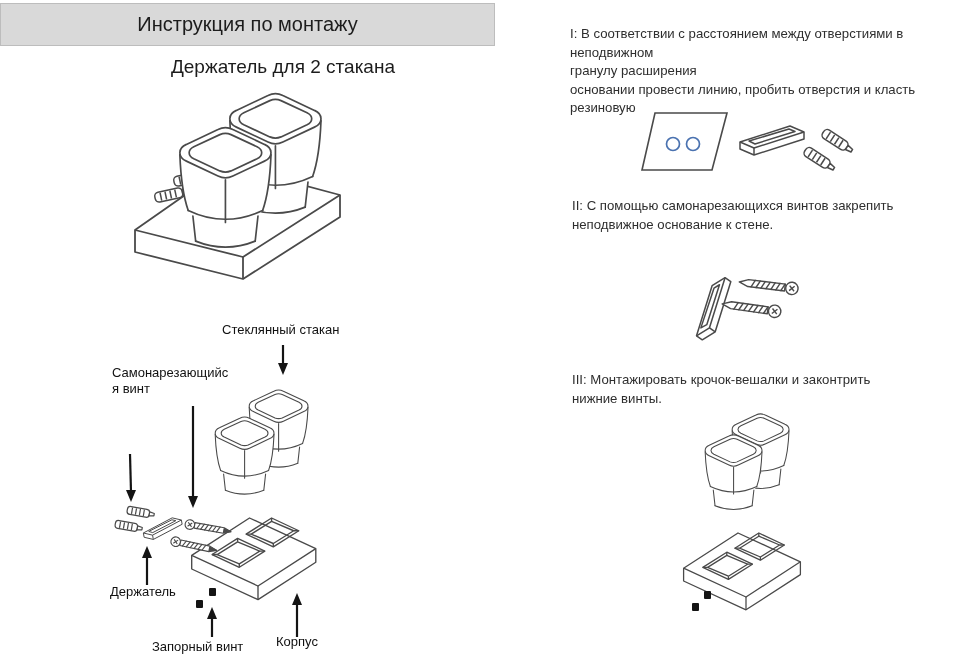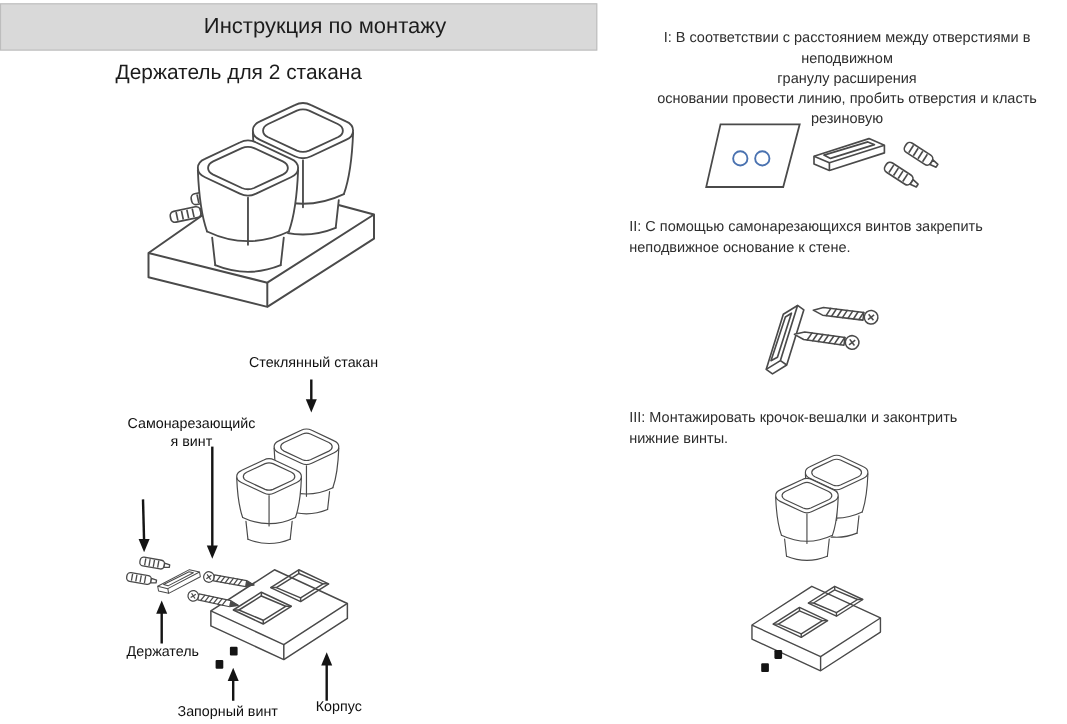--- a/index.html
+++ b/index.html
@@ -4,25 +4,25 @@
 <style>
   :root{
     --header-bg:#d9d9d9; --header-border:#bdbdbd; --line-art:#4a4a4a;
     --hole-accent:#4a72b0; --text:#222222; --arrow:#141414;
   }
   html,body{margin:0;padding:0;background:#ffffff;}
   .page{position:relative;width:970px;height:658px;background:#ffffff;overflow:hidden;
         font-family:"Liberation Sans",sans-serif;color:var(--text);}
   .abs{position:absolute;}
   .header-bar{left:0;top:3px;width:493px;height:41px;background:var(--header-bg);
-              border:1px solid var(--header-border);display:flex;align-items:center;justify-content:center;padding-left:48px;}
+              border:1px solid var(--header-border);display:flex;align-items:center;justify-content:center;}
   .title{font-size:20px;color:#1c1c1c;}
-  .subtitle{left:105px;top:56px;width:290px;text-align:left;font-size:19px;color:#1c1c1c;}
+  .subtitle{left:105px;top:56px;width:290px;text-align:right;font-size:19px;color:#1c1c1c;}
   .step-text{width:400px;font-size:13.2px;line-height:18.6px;color:#2e2e2e;}
-  .center{text-align:center;}
+  .center{text-align:left;}
   .part-label{font-size:13px;line-height:16px;color:#111;}
   svg{display:block;overflow:visible;}
   .defs-holder{position:absolute;width:0;height:0;}
 </style>
 </head>
 <body>
 
 <div class="page">
 
   <svg class="defs-holder" aria-hidden="true">
@@ -131,21 +131,21 @@
       <line x1="147" y1="270" x2="147" y2="241"></line>
       <polygon points="147,231 142,243 152,243" stroke="none"></polygon>
       <line x1="212" y1="322" x2="212" y2="302"></line>
       <polygon points="212,292 207,304 217,304" stroke="none"></polygon>
       <line x1="297" y1="322" x2="297" y2="288"></line>
       <polygon points="297,278 292,290 302,290" stroke="none"></polygon>
     </g>
   </svg>
 
   <div class="abs part-label center" style="left:222px;top:322px;width:126px">Стеклянный стакан</div>
-  <div class="abs part-label center" style="left:112px;top:377px;width:124px">
+  <div class="abs part-label center" style="left:112px;top:365px;width:124px">
     <div>Самонарезающийс</div>
     <div>я винт</div>
   </div>
   <div class="abs part-label center" style="left:110px;top:584px;width:76px">Держатель</div>
   <div class="abs part-label center" style="left:152px;top:639px;width:110px">Запорный винт</div>
   <div class="abs part-label center" style="left:276px;top:634px;width:64px">Корпус</div>
 
   <div class="abs step-text center" style="left:570px;top:25px">
     <div>I: В соответствии с расстоянием между отверстиями в неподвижном</div>
     <div>гранулу расширения</div>

